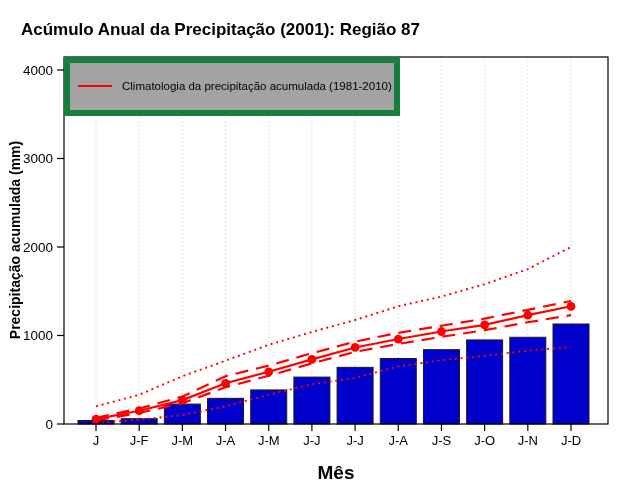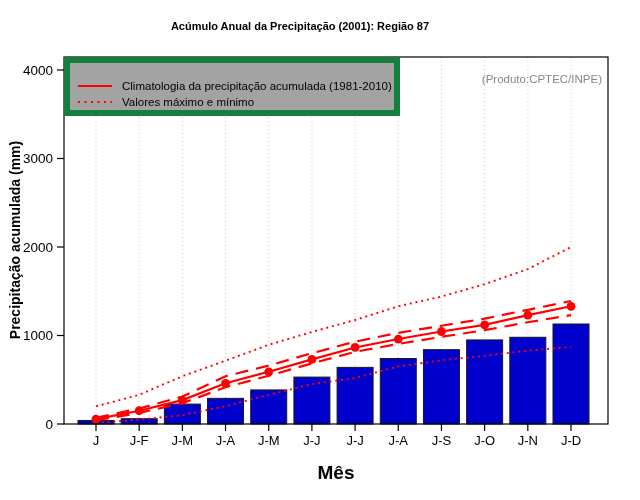--- a/index.html
+++ b/index.html
@@ -1,19 +1,19 @@
 <!DOCTYPE html>
 <html><head>
 <meta charset="utf-8">
 <style>
   html,body{margin:0;padding:0;background:#fff;}
   .stage{position:relative;width:640px;height:500px;background:#ffffff;
          font-family:"Liberation Sans", sans-serif;overflow:hidden;}
-  .chart-title{position:absolute;left:0;top:20px;width:600px;text-align:center;
-               font-size:11px;font-weight:bold;color:#000;}
+  .chart-title{position:absolute;left:0;top:20px;width:600px;text-align:left;
+               font-size:17px;font-weight:bold;color:#000;padding-left:21px;}
   svg text{font-family:"Liberation Sans", sans-serif;fill:#000;}
   .ylabel{position:absolute;left:15px;top:240px;transform:translate(-50%,-50%) rotate(-90deg);
           white-space:nowrap;font-size:14px;font-weight:bold;color:#000;}
   .xlabel{position:absolute;left:64px;top:462px;width:544px;text-align:center;
           font-size:19px;font-weight:bold;color:#000;}
   .legend{position:absolute;left:64px;top:57px;width:336px;height:59px;background:#a3a3a3;
           border:6px solid #15803d;box-sizing:border-box;padding:15px 0 0 8px;}
   .legend-row{display:flex;align-items:center;height:16px;}
   .legend-sample{width:34px;margin-right:10px;flex:0 0 34px;}
   .legend-label{font-size:11.5px;color:#000;white-space:nowrap;}
@@ -112,23 +112,16 @@
   <div class="ylabel">Precipitação acumulada (mm)</div>
   <div class="xlabel">Mês</div>
 
   <div class="legend">
     <div class="legend-row">
       <svg class="legend-sample" width="34" height="6">
         <line x1="0" y1="3" x2="34" y2="3" stroke="#ff0000" stroke-width="2.2"></line>
       </svg>
       <span class="legend-label">Climatologia da precipitação acumulada (1981-2010)</span>
     </div>
-    <div class="legend-row">
-      <svg class="legend-sample" width="34" height="6">
-        <line x1="0" y1="3" x2="34" y2="3" stroke="#ff0000" stroke-width="2" stroke-dasharray="2 4.5"></line>
-      </svg>
-      <span class="legend-label">Valores máximo e mínimo</span>
-    </div>
   </div>
 
-  <div class="annotation">(Produto:CPTEC/INPE)</div>
 
 </div>
 
 </body></html>

